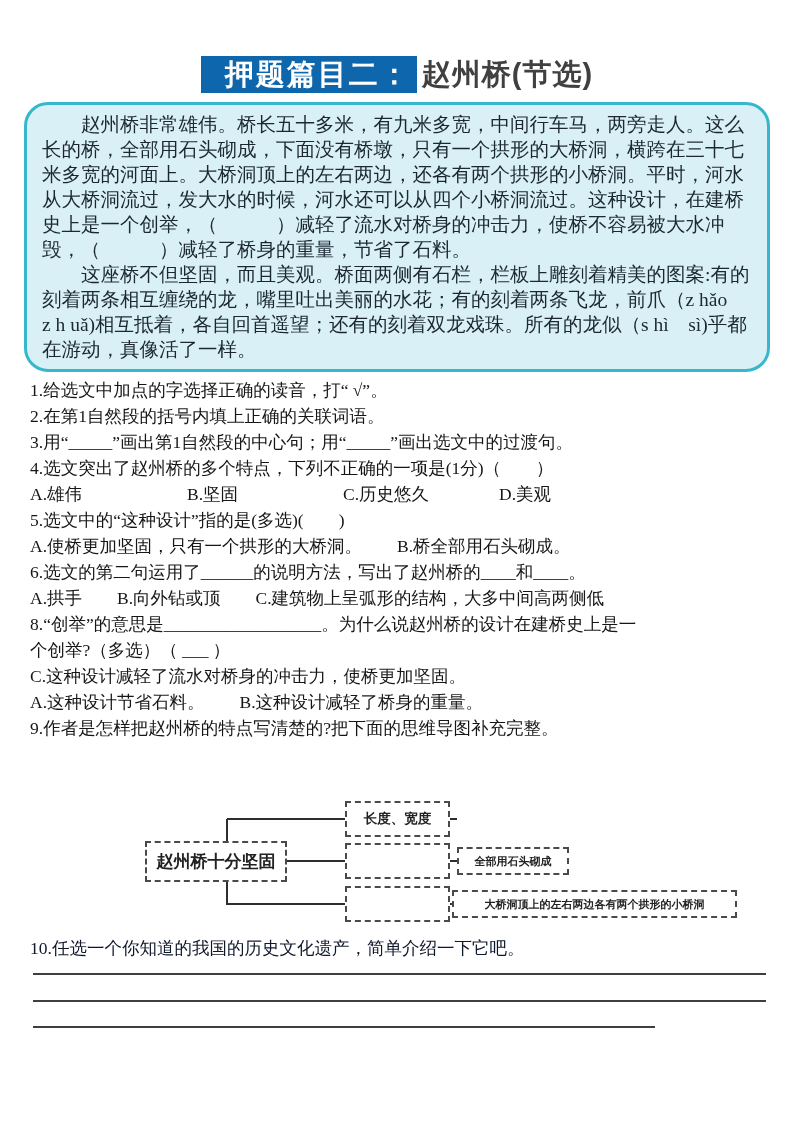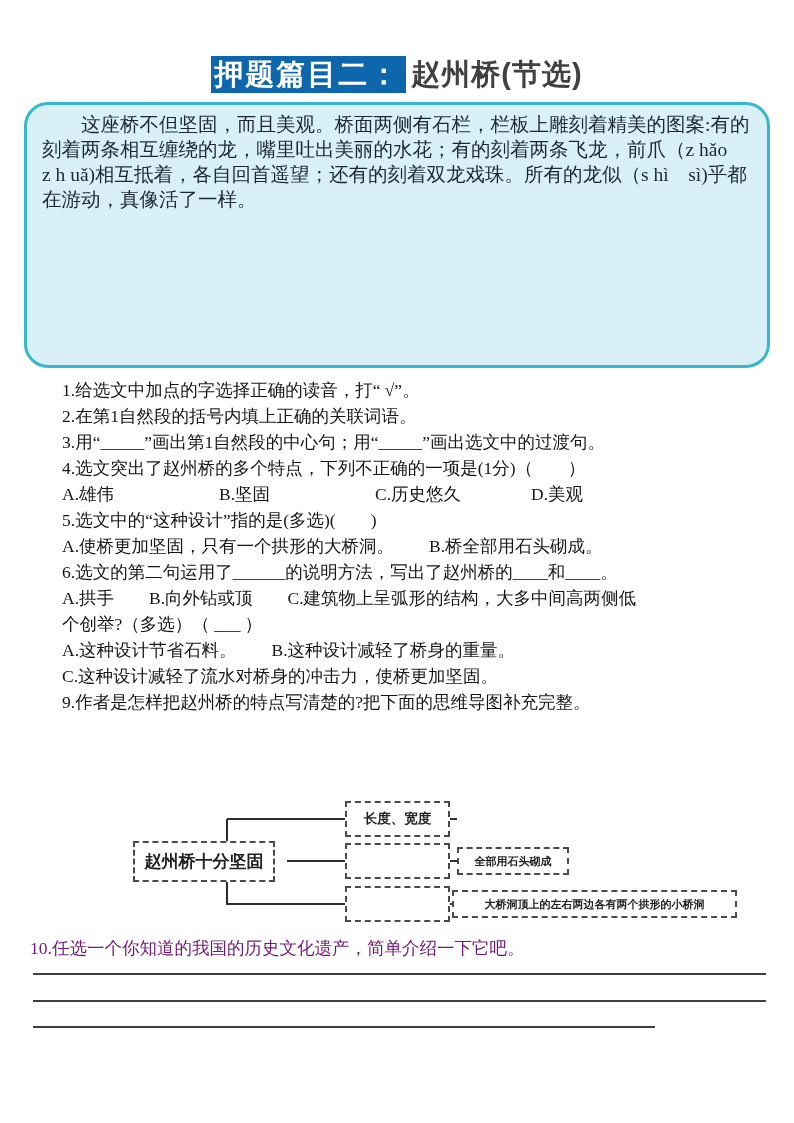--- a/index.html
+++ b/index.html
@@ -22,21 +22,21 @@
     text-align: center;
     font-family: "Liberation Sans", "DejaVu Sans", sans-serif;
     font-weight: bold;
     font-size: 29px;
     line-height: 40px;
     white-space: nowrap;
   }
   .title-badge {
     background: #0e67ad;
     color: #ffffff;
-    padding: 2px 6px 3px 3px;
+    padding: 2px 6px 3px 24px;
     letter-spacing: 2px;
   }
   .title-name {
     color: #404040;
     margin-left: 5px;
     letter-spacing: 1px;
   }
 
   
   .passage-box {
@@ -57,41 +57,41 @@
 
   
   .questions {
     position: absolute;
     left: 30px; top: 377px;
     width: 738px;
     color: #161616;
     font-size: 17.5px;
     line-height: 26px;
   }
-  .q-line { white-space: pre-wrap; margin-left: 32px; }
+  .q-line { white-space: pre-wrap; }
 
   
   .mindmap {
     position: absolute;
     left: 0; top: 796px;
     width: 794px; height: 140px;
     font-family: "Liberation Sans", "DejaVu Sans", sans-serif;
     color: #222;
   }
   .mm-box {
     position: absolute;
     border: 2px dashed #4a4a4a;
     background: #ffffff;
     display: flex;
     align-items: center;
     justify-content: center;
     text-align: left;
     font-weight: bold;
   }
-  .mm-root   { left: 133px; top: 45px;  width: 142px; height: 41px; font-size: 17px; }
+  .mm-root   { left: 145px; top: 45px;  width: 142px; height: 41px; font-size: 17px; }
   .mm-b1     { left: 345px; top: 5px;   width: 105px; height: 36px; font-size: 13.5px; }
   .mm-b2     { left: 345px; top: 47px;  width: 105px; height: 36px; font-size: 13.5px; }
   .mm-b3     { left: 345px; top: 90px;  width: 105px; height: 36px; font-size: 13.5px; }
   .mm-l1     { left: 457px; top: 9px;   width: 167px; height: 28px; font-size: 11px; }
   .mm-l2     { left: 457px; top: 51px;  width: 112px; height: 28px; font-size: 11px; }
   .mm-l3     { left: 452px; top: 94px;  width: 285px; height: 28px; font-size: 11px; }
   .mm-line { position: absolute; background: #2e2e2e; }
   .mm-v1 { left: 226px; top: 23px;  width: 2px;   height: 24px; }
   .mm-v2 { left: 226px; top: 84px;  width: 2px;   height: 25px; }
   .mm-h1 { left: 227px; top: 22px;  width: 118px; height: 2px; }
@@ -100,57 +100,59 @@
   .mm-t1 { left: 449px; top: 22px;  width: 8px;   height: 2px; }
   .mm-t2 { left: 449px; top: 64px;  width: 8px;   height: 2px; }
   .mm-t3 { left: 449px; top: 107px; width: 3px;   height: 2px; }
 
   
   .q10 {
     position: absolute;
     left: 30px; top: 936px;
     width: 738px;
     font-size: 17.5px;
-    color: #701a75;
+    color: #0f172a;
   }
   .answer-line {
     position: absolute;
     border-top: 2px solid #3f3f3f;
     height: 0;
   }
   .al-1 { left: 33px; top: 973px;  width: 733px; }
   .al-2 { left: 33px; top: 1000px; width: 733px; }
   .al-3 { left: 33px; top: 1026px; width: 622px; }
 </style>
 </head>
 <body>
 
 <div class="page">
 
   <div class="title-row">
     <span class="title-badge">押题篇目二：</span><span class="title-name">赵州桥(节选)</span>
   </div>
 
   <div class="passage-box">
+    <p>赵州桥非常雄伟。桥长五十多米，有九米多宽，中间行车马，两旁走人。这么长的桥，全部用石头砌成，下面没有桥墩，只有一个拱形的大桥洞，横跨在三十七米多宽的河面上。大桥洞顶上的左右两边，还各有两个拱形的小桥洞。平时，河水从大桥洞流过，发大水的时候，河水还可以从四个小桥洞流过。这种设计，在建桥史上是一个创举，（　　　）减轻了流水对桥身的冲击力，使桥不容易被大水冲毁，（　　　）减轻了桥身的重量，节省了石料。</p>
     <p>这座桥不但坚固，而且美观。桥面两侧有石栏，栏板上雕刻着精美的图案:有的刻着两条相互缠绕的龙，嘴里吐出美丽的水花；有的刻着两条飞龙，前爪（z hǎo　　z h uǎ)相互抵着，各自回首遥望；还有的刻着双龙戏珠。所有的龙似（s hì　sì)乎都在游动，真像活了一样。</p>
   </div>
 
   <div class="questions">
     <div class="q-line">1.给选文中加点的字选择正确的读音，打“ √”。</div>
     <div class="q-line">2.在第1自然段的括号内填上正确的关联词语。</div>
     <div class="q-line">3.用“_____”画出第1自然段的中心句；用“_____”画出选文中的过渡句。</div>
     <div class="q-line">4.选文突出了赵州桥的多个特点，下列不正确的一项是(1分)（　　）</div>
     <div class="q-line">A.雄伟　　　　　　B.坚固　　　　　　C.历史悠久　　　　D.美观</div>
     <div class="q-line">5.选文中的“这种设计”指的是(多选)(　　)</div>
     <div class="q-line">A.使桥更加坚固，只有一个拱形的大桥洞。　　B.桥全部用石头砌成。</div>
     <div class="q-line">6.选文的第二句运用了______的说明方法，写出了赵州桥的____和____。</div>
     <div class="q-line">A.拱手　　B.向外钻或顶　　C.建筑物上呈弧形的结构，大多中间高两侧低</div>
+    <div class="q-line">8.“创举”的意思是__________________。为什么说赵州桥的设计在建桥史上是一</div>
     <div class="q-line">个创举?（多选）（ ___ ）</div>
+    <div class="q-line">C.这种设计减轻了流水对桥身的冲击力，使桥更加坚固。</div>
     <div class="q-line">A.这种设计节省石料。　　B.这种设计减轻了桥身的重量。</div>
-    <div class="q-line">C.这种设计减轻了流水对桥身的冲击力，使桥更加坚固。</div>
     <div class="q-line">9.作者是怎样把赵州桥的特点写清楚的?把下面的思维导图补充完整。</div>
   </div>
 
   <div class="mindmap">
     <div class="mm-line mm-v1"></div>
     <div class="mm-line mm-v2"></div>
     <div class="mm-line mm-h1"></div>
     <div class="mm-line mm-h2"></div>
     <div class="mm-line mm-h3"></div>
     <div class="mm-line mm-t1"></div>

